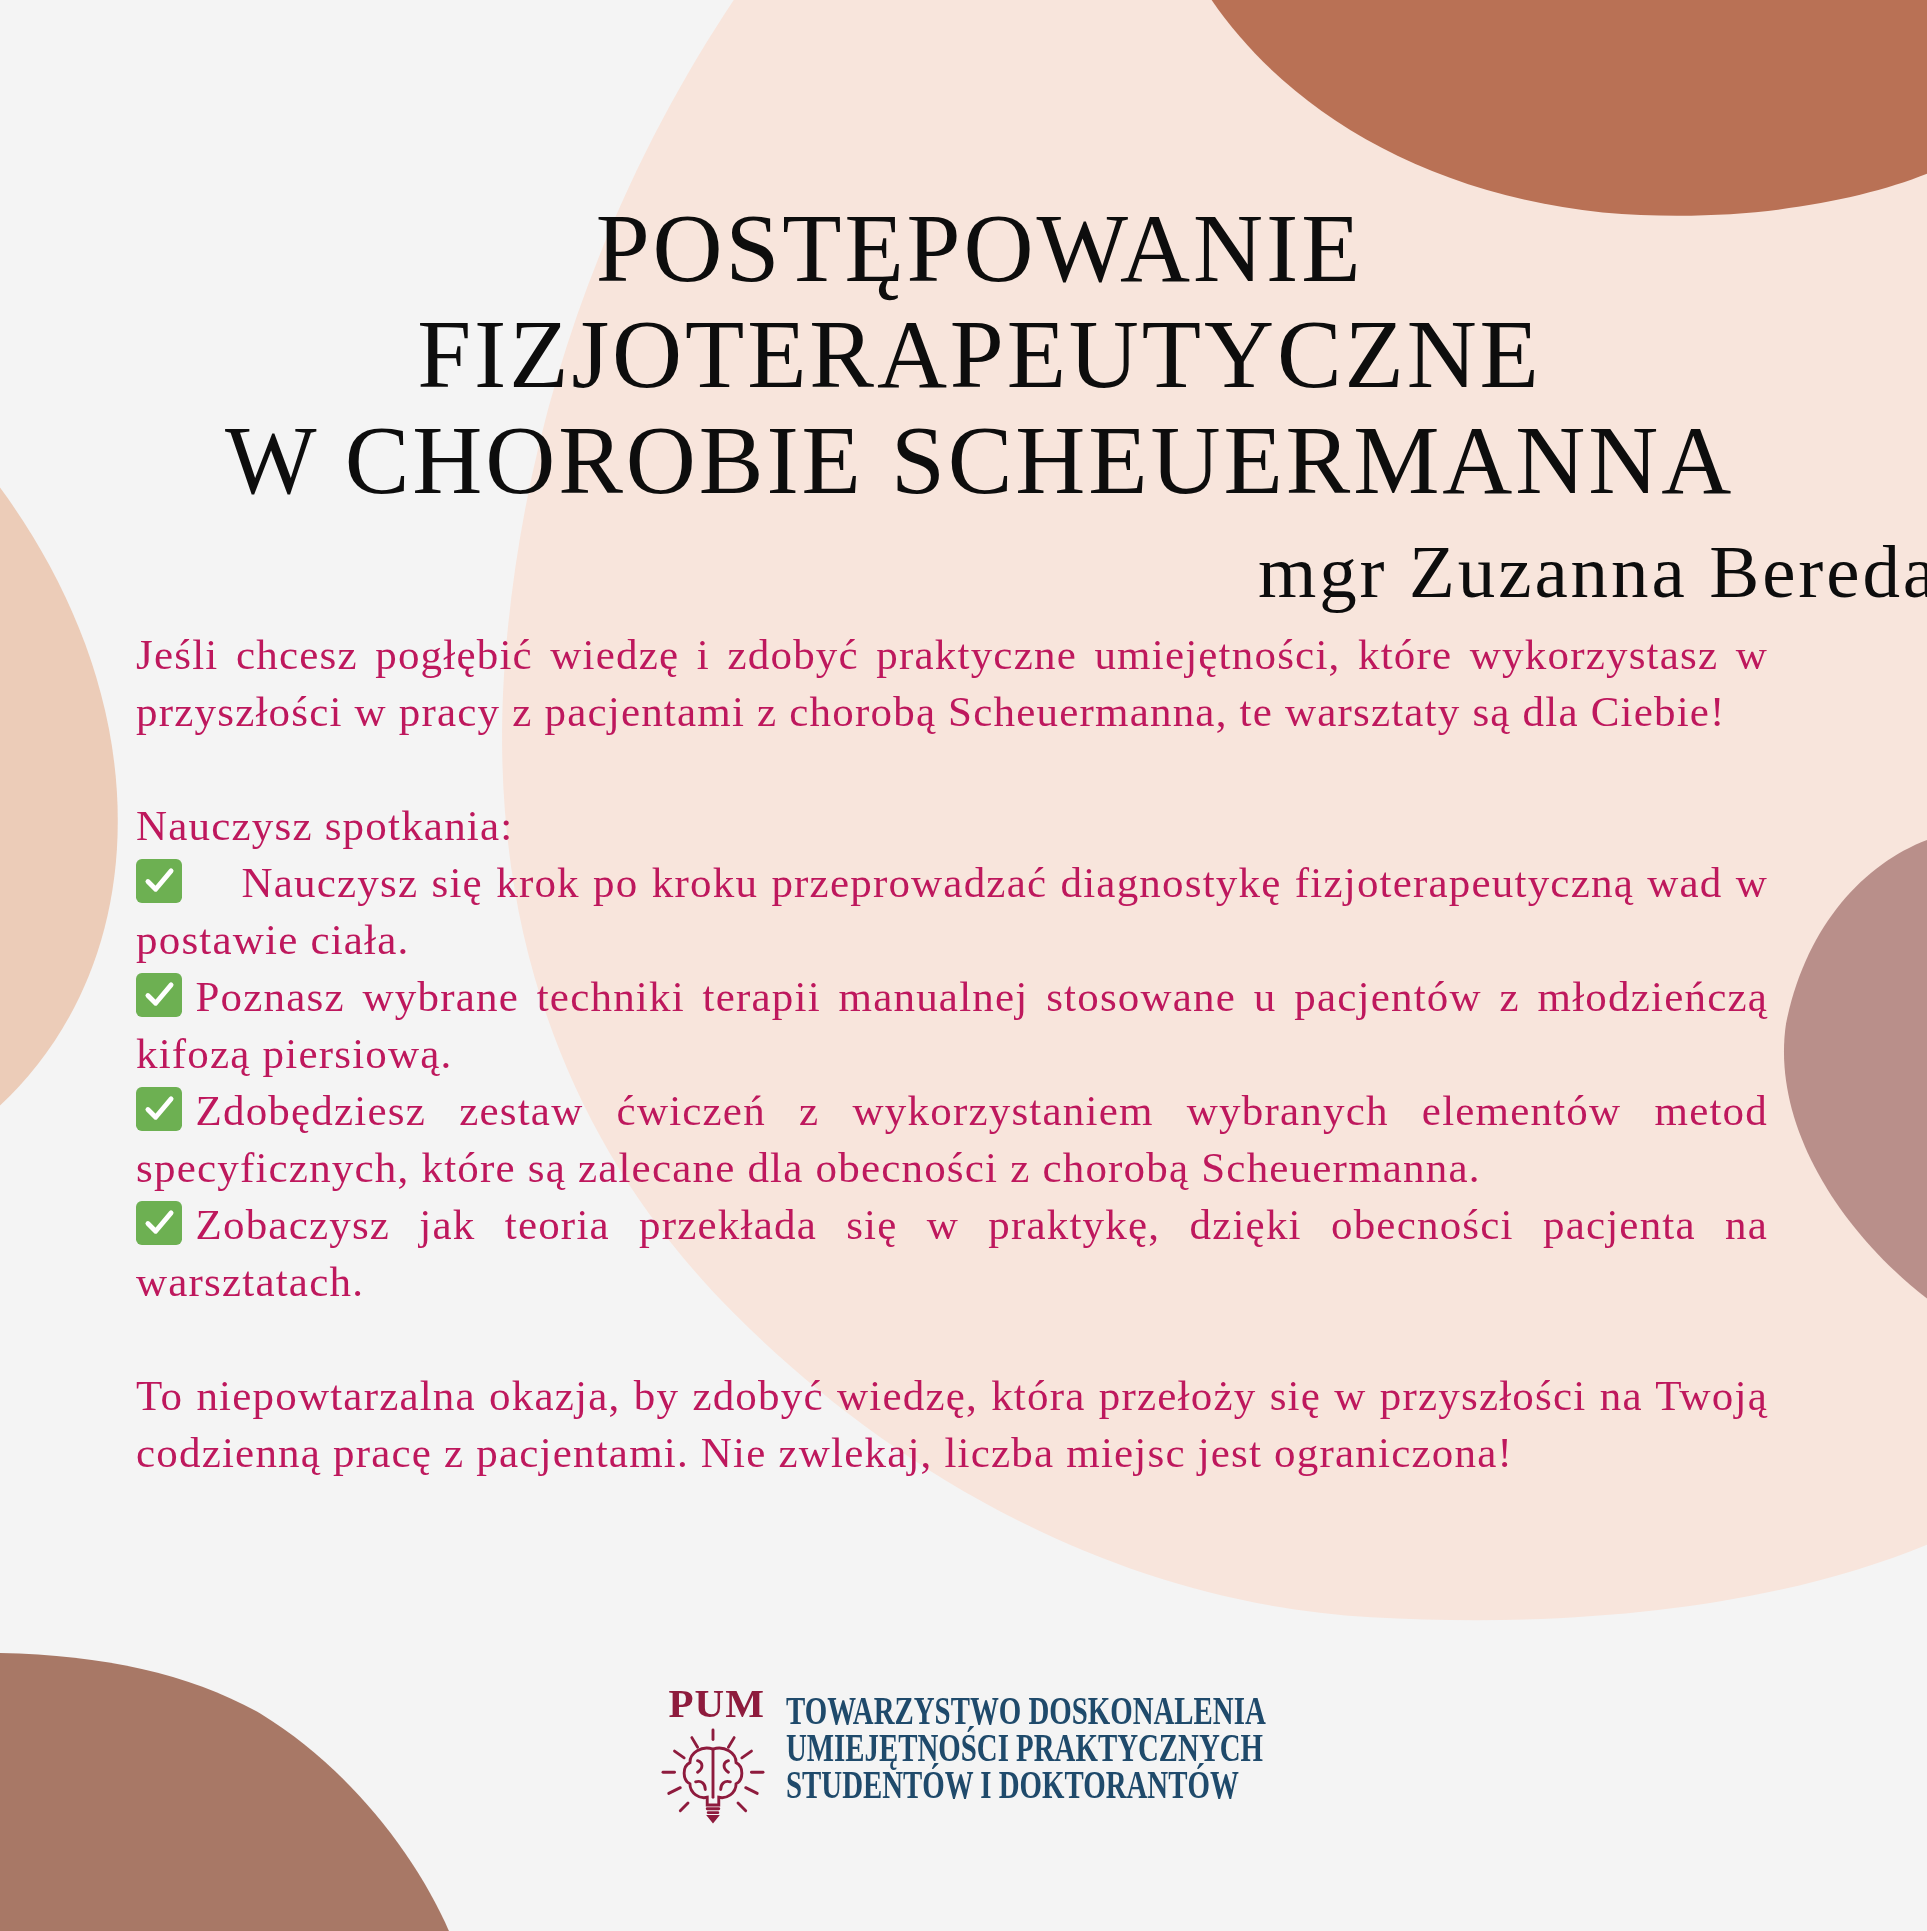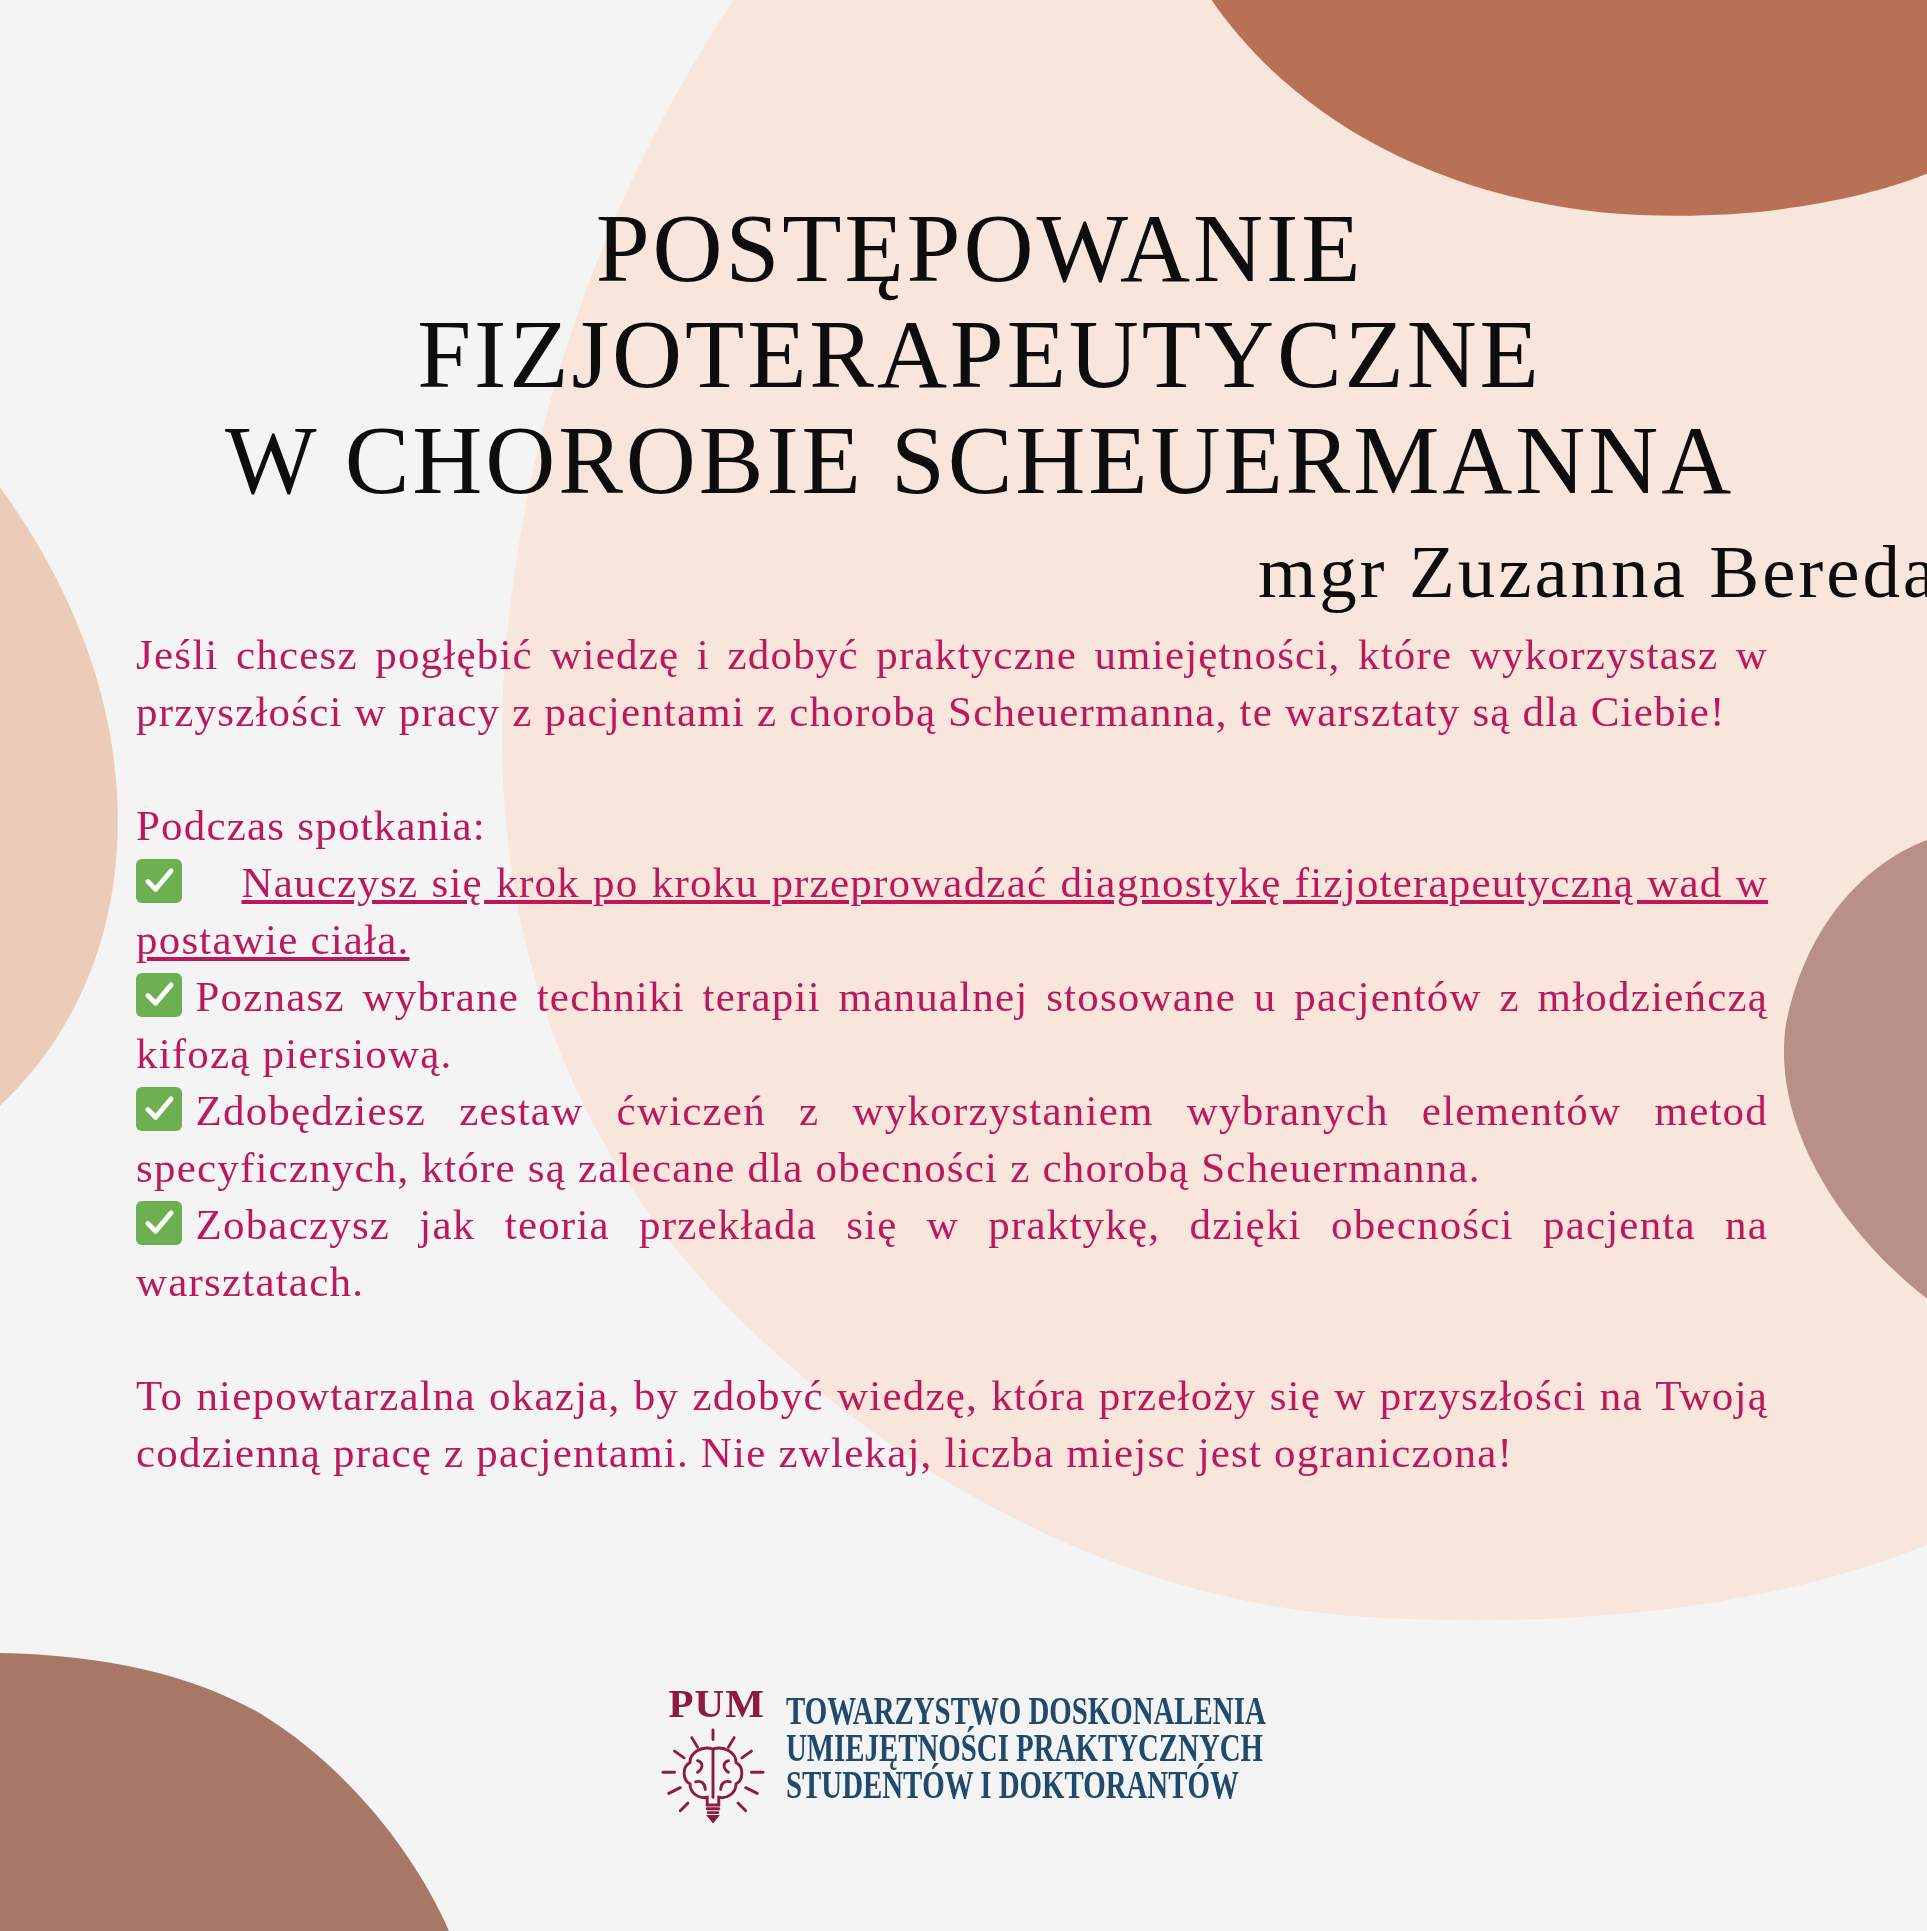--- a/index.html
+++ b/index.html
@@ -33,21 +33,21 @@
     text-align: justify; color: #be185d;
   }
   .body p { margin: 0; }
   .body .gap { height: 57px; }
   .check {
     display: inline-block; width: 46px; height: 44px; border-radius: 5.8px;
     background: #6db052; vertical-align: -5.8px; position: relative; margin-right: 13.5px;
   }
   .check svg { position: absolute; left: 7.7px; top: 7.7px; }
   .bullet { text-align: justify; }
-  .bullet.first { text-align-last: auto; text-decoration: underline; }
+  .bullet.first { text-align-last: auto; }
 
   .logo {
     position: absolute; left: 659px; top: 1680px; width: 599px; height: 150px;
   }
   .logo-mark { position: absolute; left: 0; top: 0; width: 108px; height: 150px; }
   .pum {
     position: absolute; left: 3.9px; top: 0; width: 102px; text-align: right;
     font-family: "Liberation Serif", serif; font-size: 41px; font-weight: bold;
     color: #8e1b3d; letter-spacing: 1px; line-height: 46px;
   }
@@ -81,21 +81,21 @@
     <span class="line">POSTĘPOWANIE</span>
     <span class="line">FIZJOTERAPEUTYCZNE</span>
     <span class="line">W CHOROBIE SCHEUERMANNA</span>
   </h1>
 
   <div class="author">mgr Zuzanna Bereda</div>
 
   <div class="body">
     <p>Jeśli chcesz pogłębić wiedzę i zdobyć praktyczne umiejętności, które wykorzystasz w przyszłości w pracy z pacjentami z chorobą Scheuermanna, te warsztaty są dla Ciebie!</p>
     <div class="gap"></div>
-    <p>Podczas spotkania:</p>
+    <p>Nauczysz spotkania:</p>
 
     <p class="bullet first">
       <span class="check">
         <svg width="31" height="29" viewBox="0 0 32 30">
             <path d="M4 16 L12 24 L28 5" stroke="#fff" stroke-width="5" fill="none" stroke-linecap="round" stroke-linejoin="round"></path>
           </svg>
       </span><span style="display:inline-block;width:46px"></span><span>Nauczysz się krok po kroku przeprowadzać diagnostykę fizjoterapeutyczną wad w postawie ciała.</span>
     </p>
     <p class="bullet">
       <span class="check">

